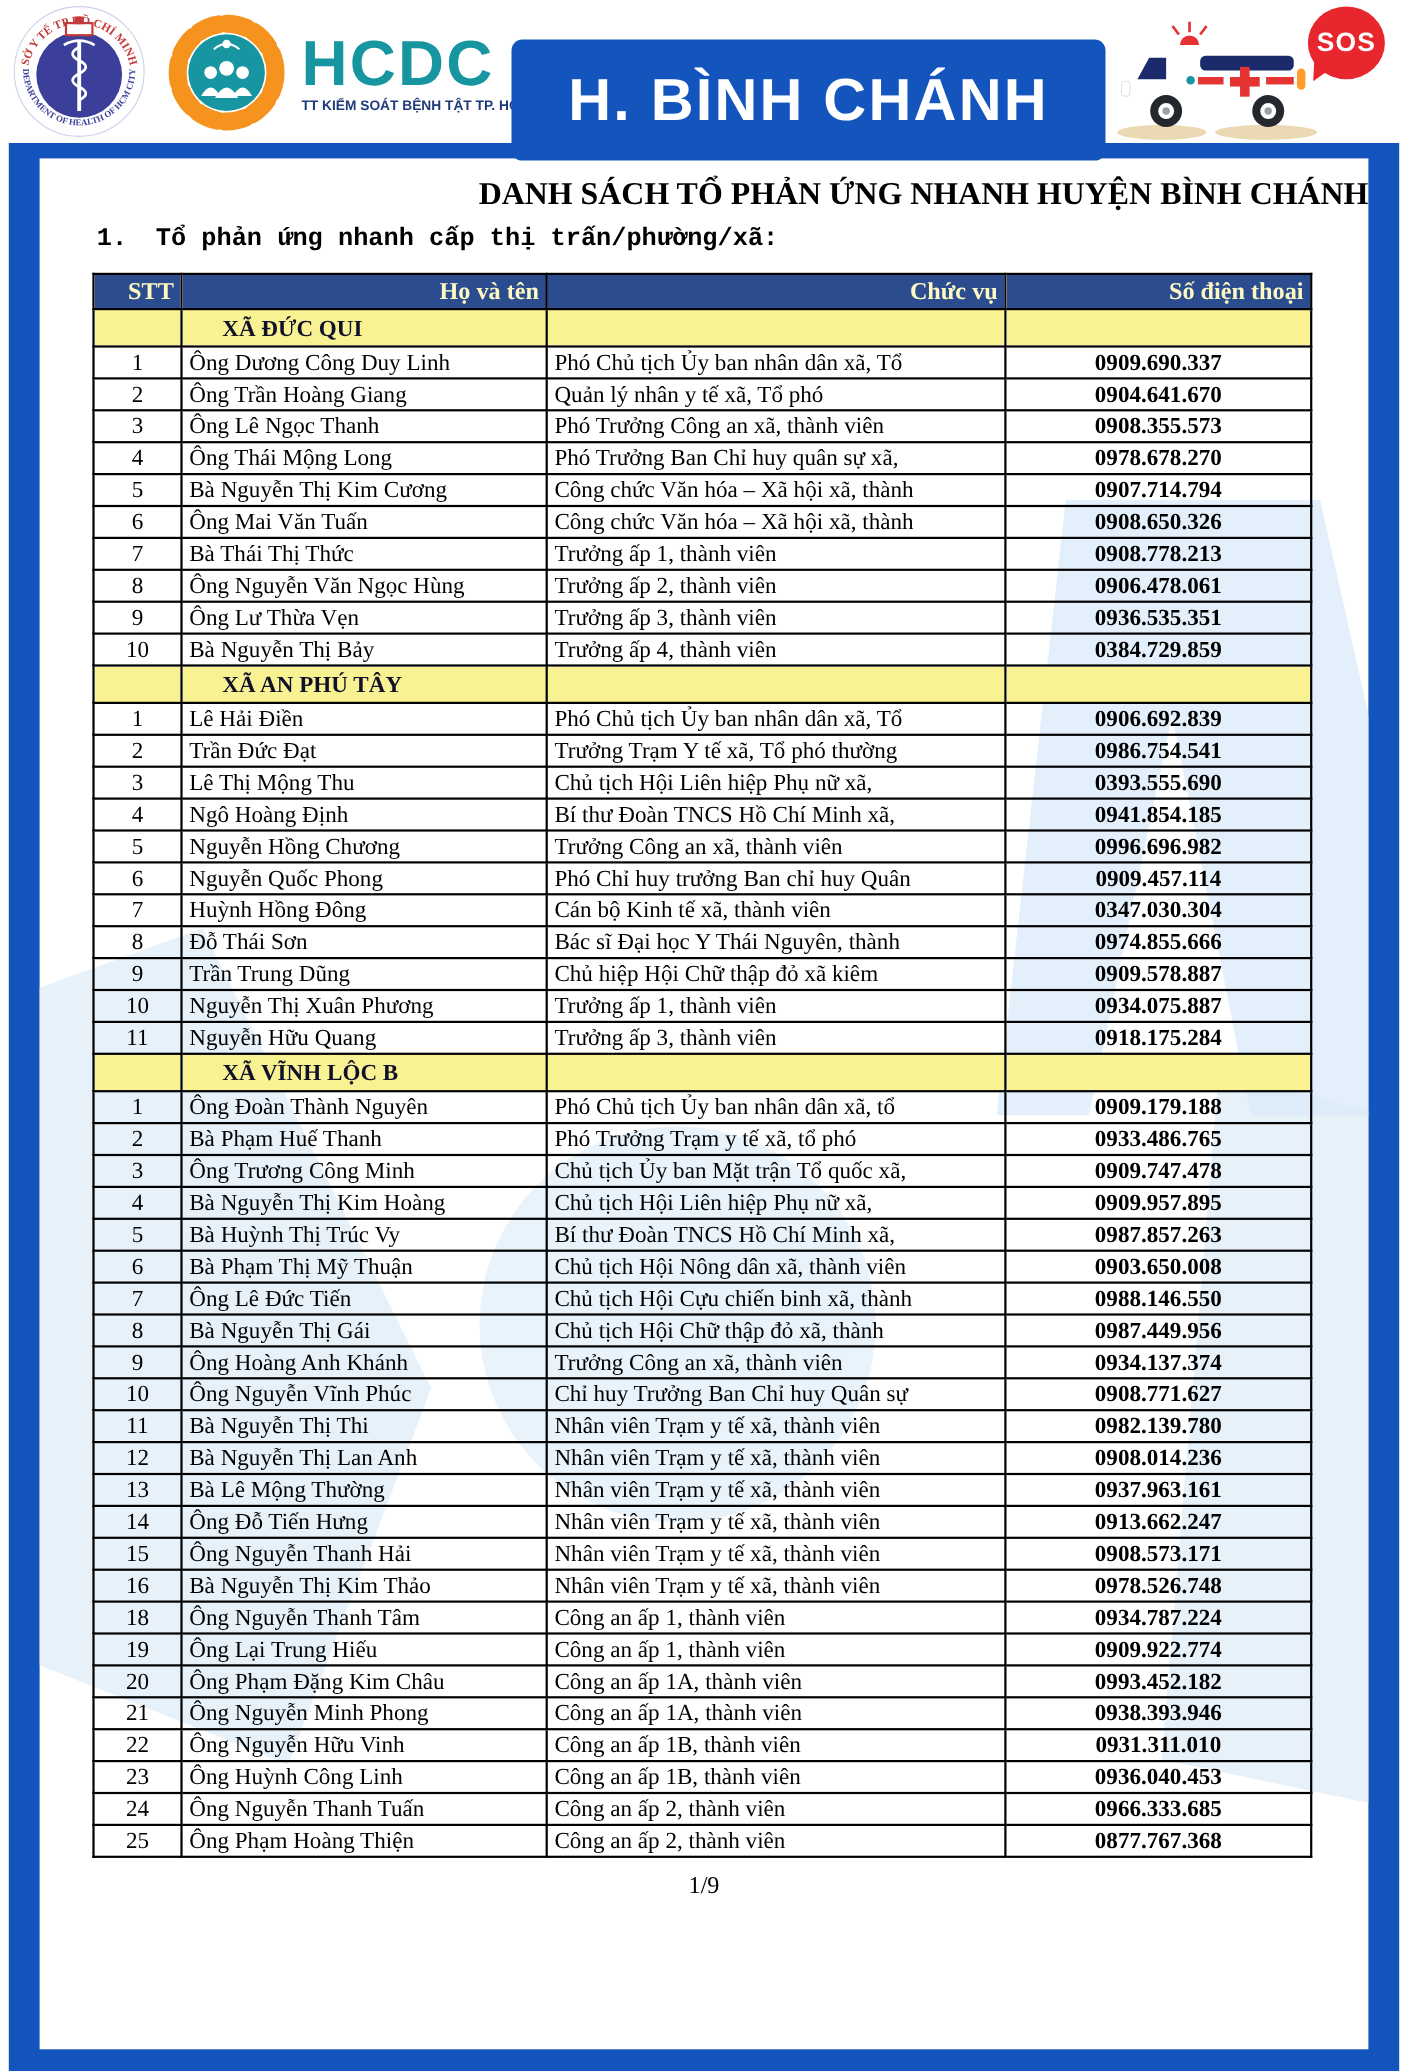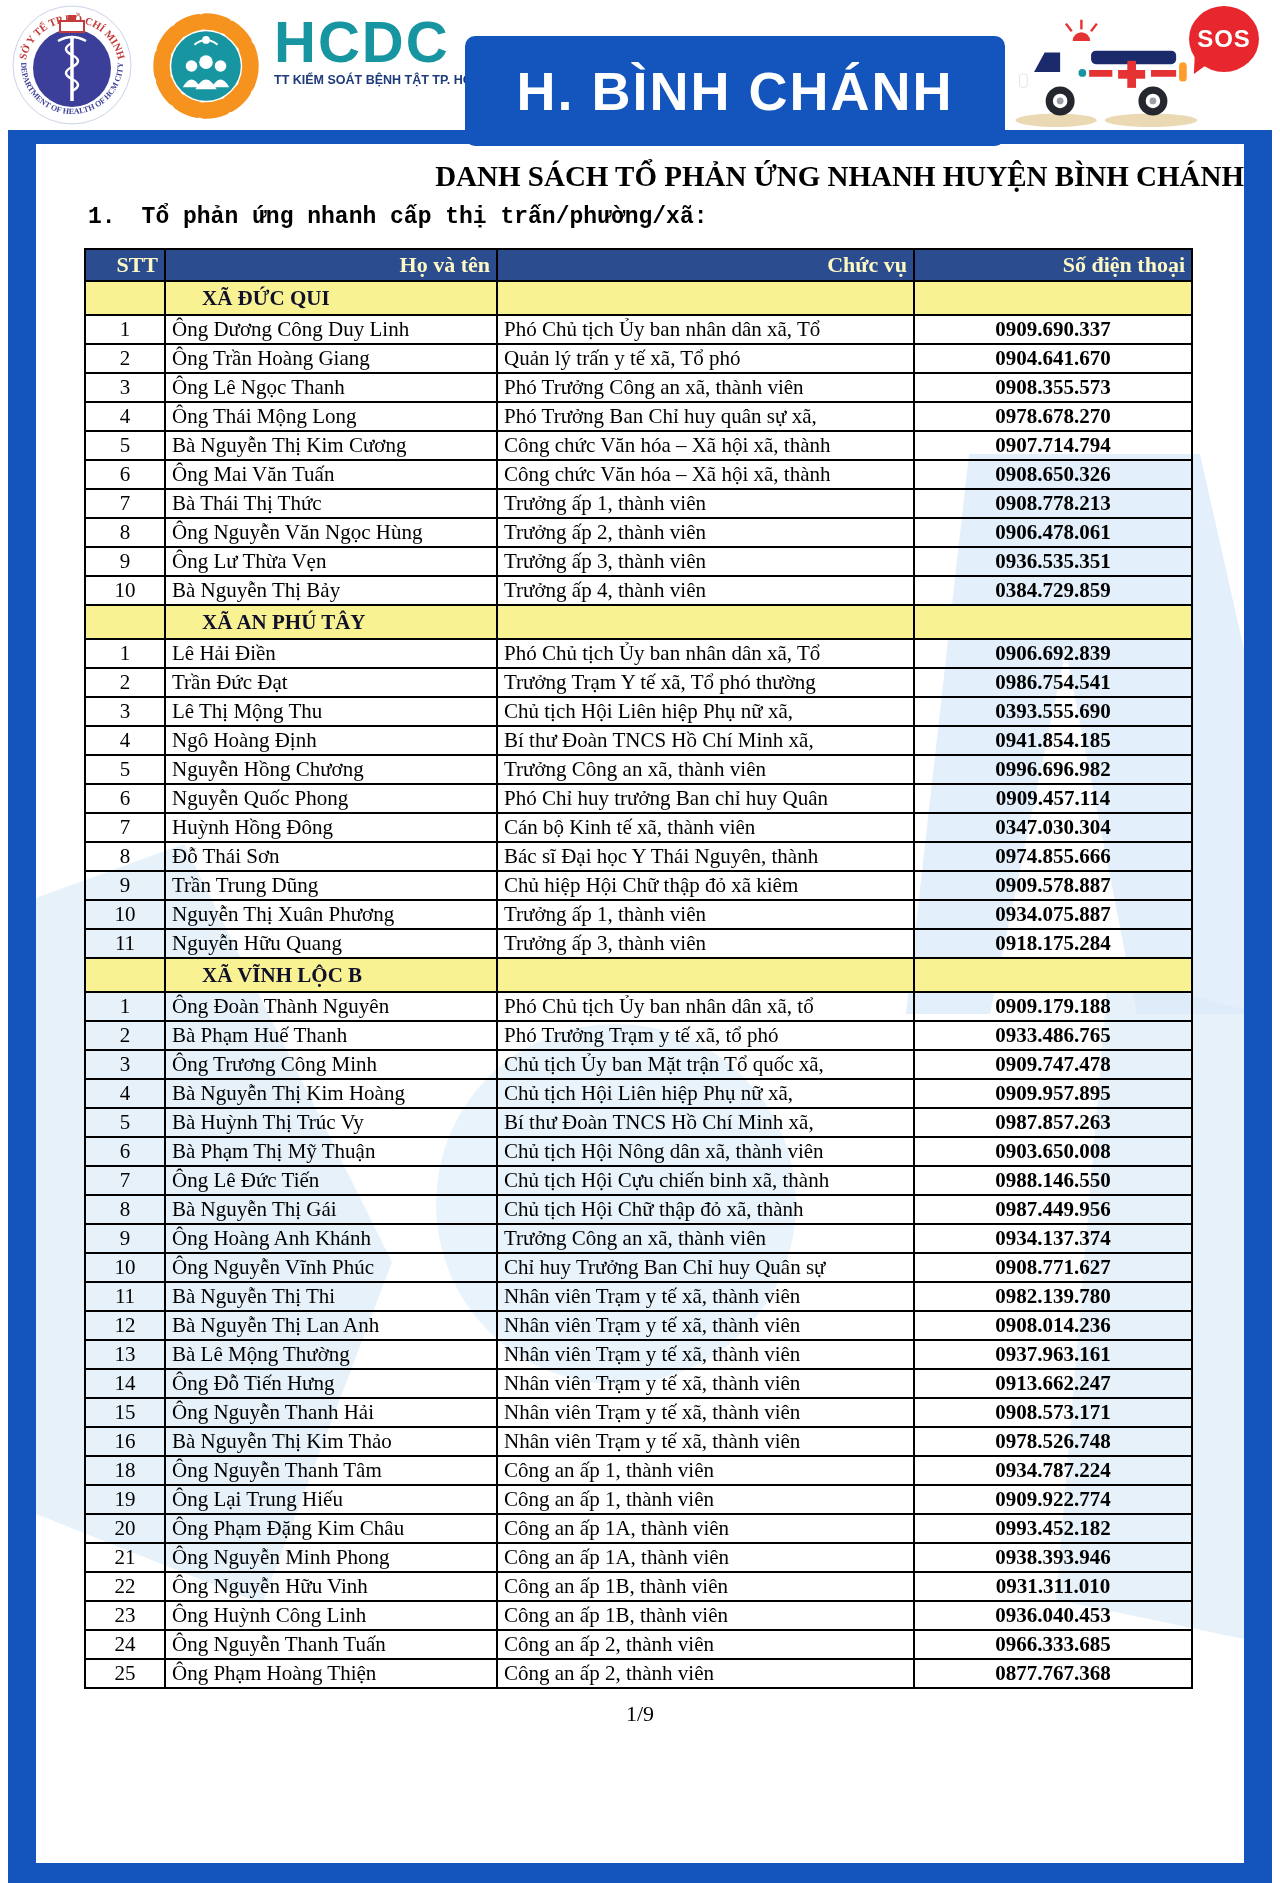--- a/index.html
+++ b/index.html
@@ -3,21 +3,21 @@
 <meta charset="utf-8">
 <style>
   html,body{margin:0;padding:0;background:#ffffff;}
   body{width:1280px;height:1883px;position:relative;overflow:hidden;
        font-family:"Liberation Serif","DejaVu Serif",serif;color:#000;}
 
   
   .top-band{position:absolute;left:0;top:0;width:1280px;height:130px;background:#fff;}
   .doh-seal{position:absolute;left:12px;top:5px;width:120px;height:120px;}
   .hcdc-logo{position:absolute;left:148px;top:8px;width:116px;height:116px;}
-  .hcdc-text{position:absolute;left:274px;top:12px;width:180px;}
+  .hcdc-text{position:absolute;left:274px;top:28px;width:180px;}
   .hcdc-acronym{font-family:"Liberation Sans","DejaVu Sans",sans-serif;font-weight:bold;
                 font-size:58px;line-height:60px;color:#1795A0;letter-spacing:2px;}
   .hcdc-tagline{font-family:"Liberation Sans","DejaVu Sans",sans-serif;font-weight:bold;
                 font-size:12.5px;line-height:16px;color:#1D3A7A;white-space:nowrap;}
   .district-box{position:absolute;left:465px;top:36px;width:540px;height:110px;background:#1355BD;
                 border-radius:10px;display:flex;align-items:center;justify-content:center;z-index:3;}
   .district-box span{font-family:"Liberation Sans","DejaVu Sans",sans-serif;font-weight:bold;
                 font-size:54px;color:#fff;letter-spacing:2px;white-space:nowrap;}
   .ambulance{position:absolute;left:1005px;top:12px;width:205px;height:116px;}
   .sos-bubble{position:absolute;left:1187px;top:6px;width:76px;height:70px;z-index:2;}
@@ -186,21 +186,21 @@
             </tr>
             <tr>
               <td class="c-stt">1</td>
               <td class="c-name">Ông Dương Công Duy Linh</td>
               <td class="c-pos">Phó Chủ tịch Ủy ban nhân dân xã, Tổ</td>
               <td class="c-phone">0909.690.337</td>
             </tr>
             <tr>
               <td class="c-stt">2</td>
               <td class="c-name">Ông Trần Hoàng Giang</td>
-              <td class="c-pos">Quản lý trấn y tế xã, Tổ phó</td>
+              <td class="c-pos">Quản lý nhân y tế xã, Tổ phó</td>
               <td class="c-phone">0904.641.670</td>
             </tr>
             <tr>
               <td class="c-stt">3</td>
               <td class="c-name">Ông Lê Ngọc Thanh</td>
               <td class="c-pos">Phó Trưởng Công an xã, thành viên</td>
               <td class="c-phone">0908.355.573</td>
             </tr>
             <tr>
               <td class="c-stt">4</td>

